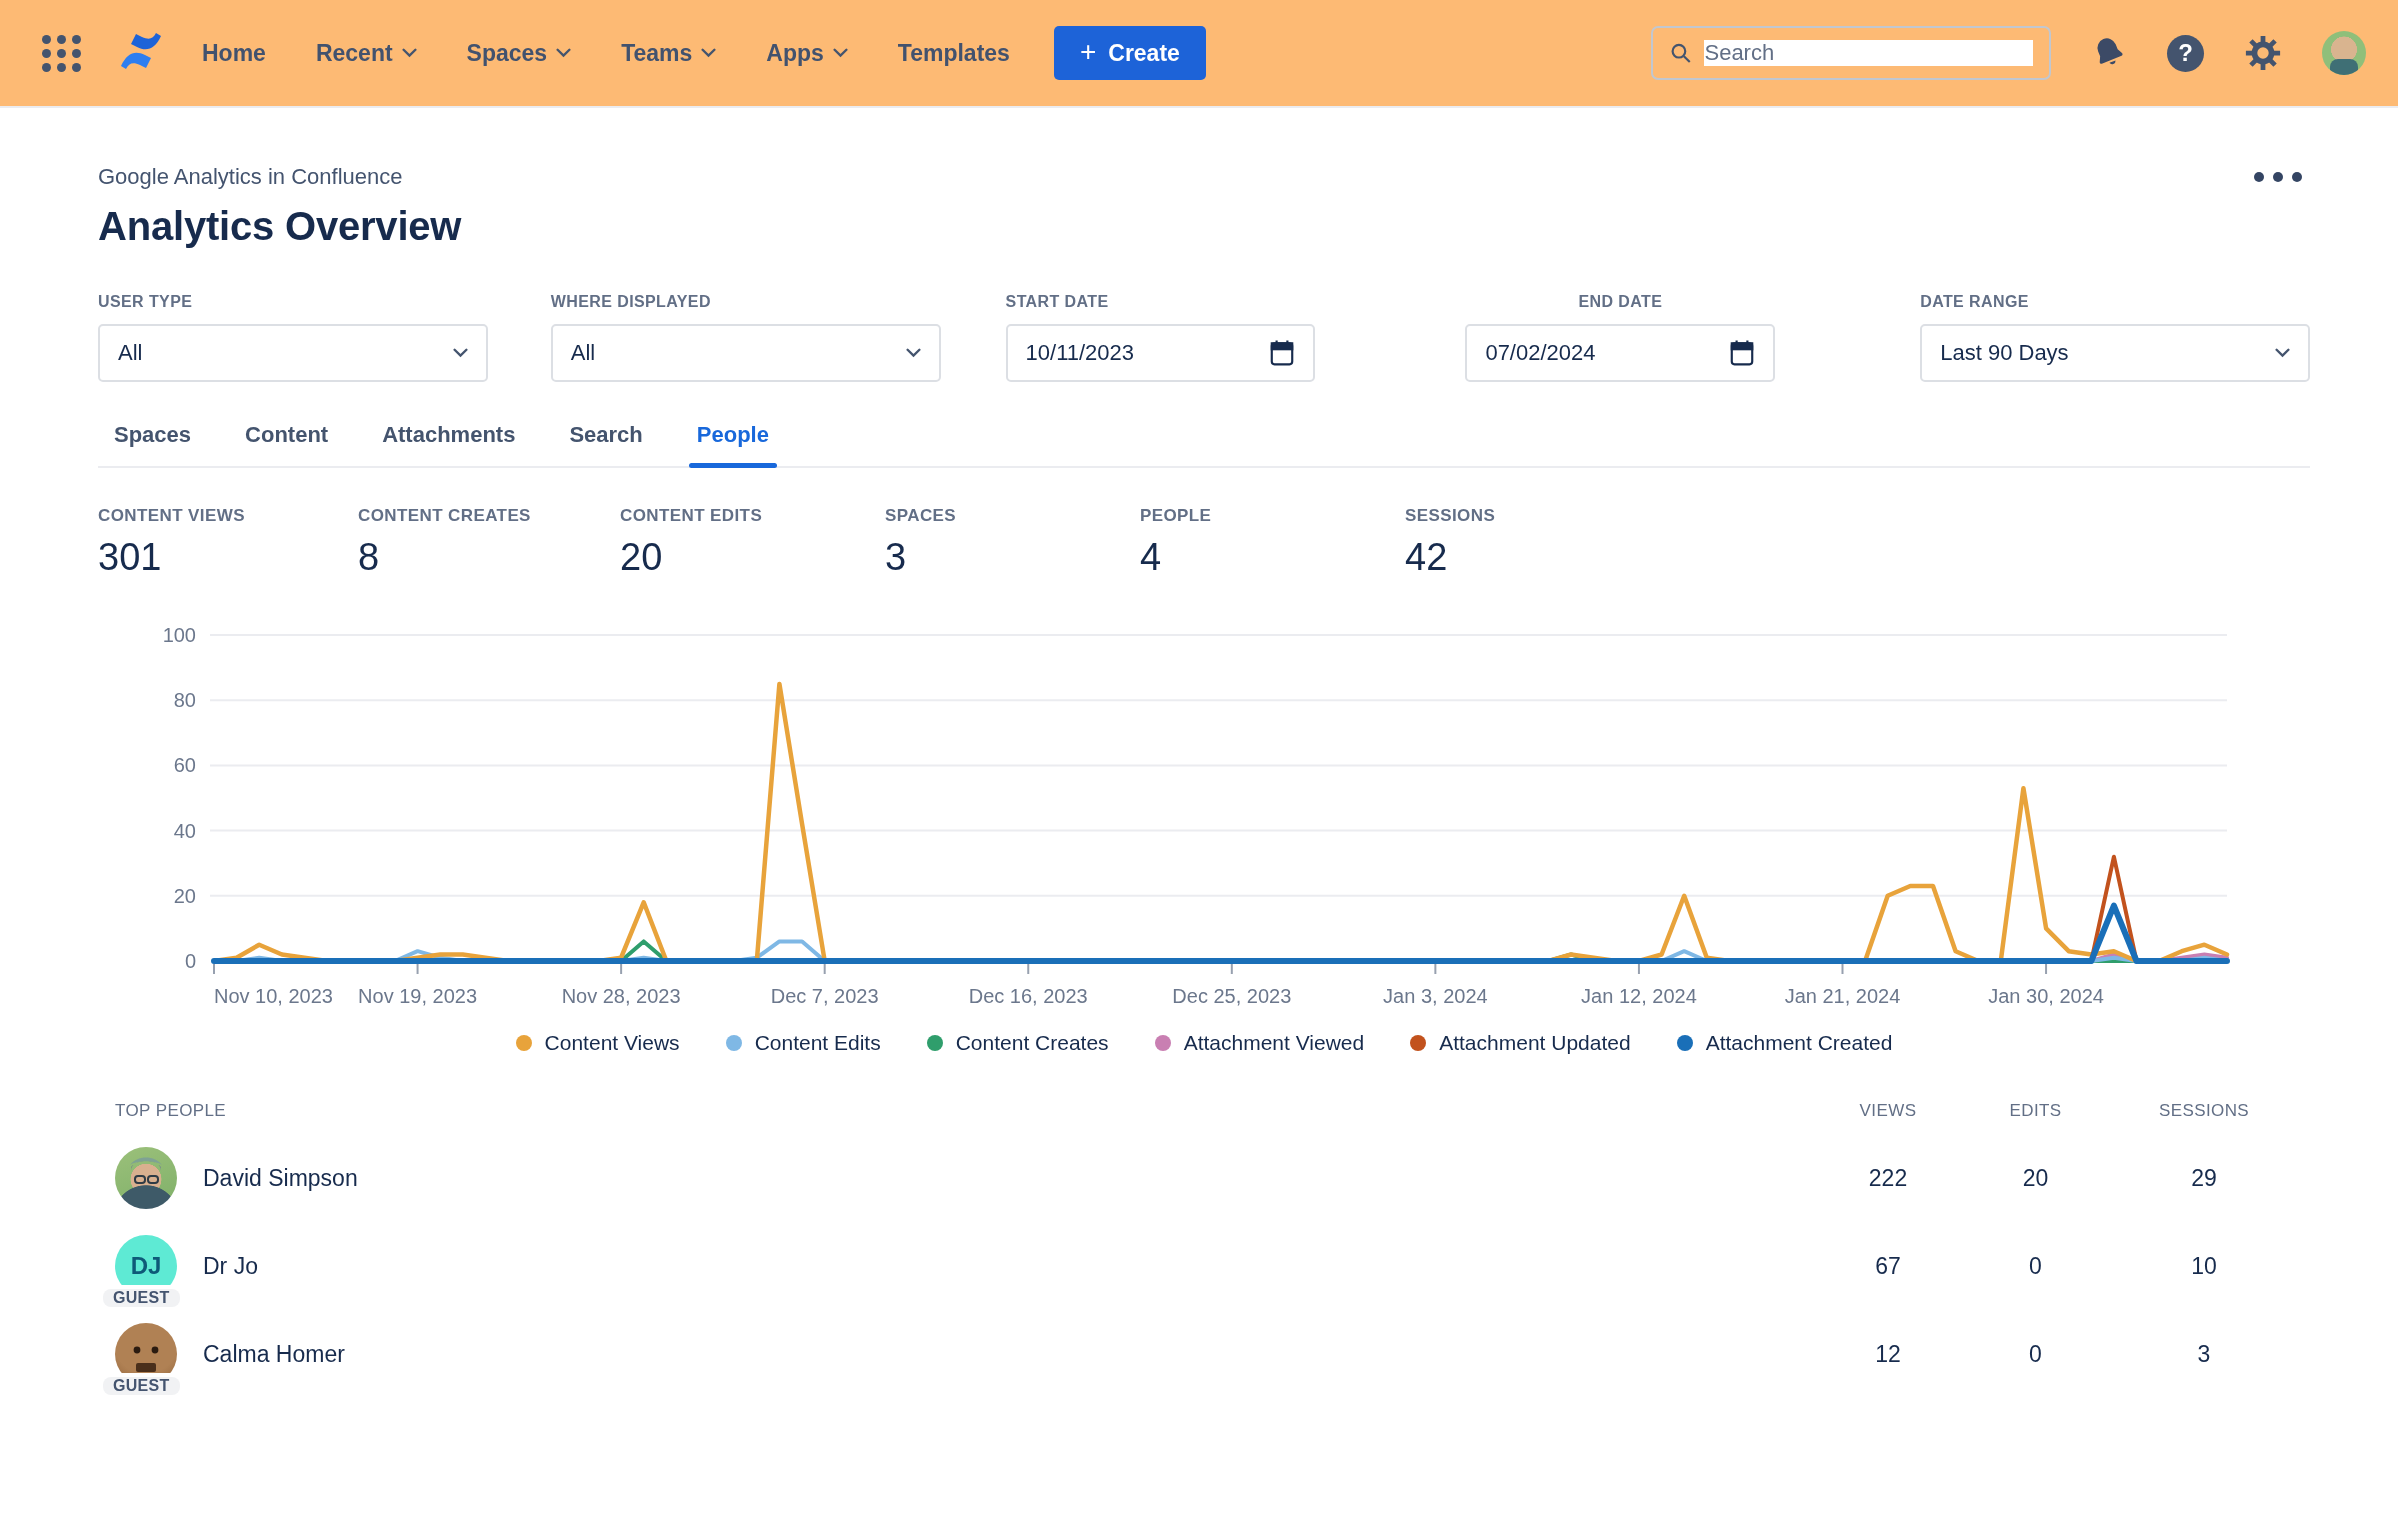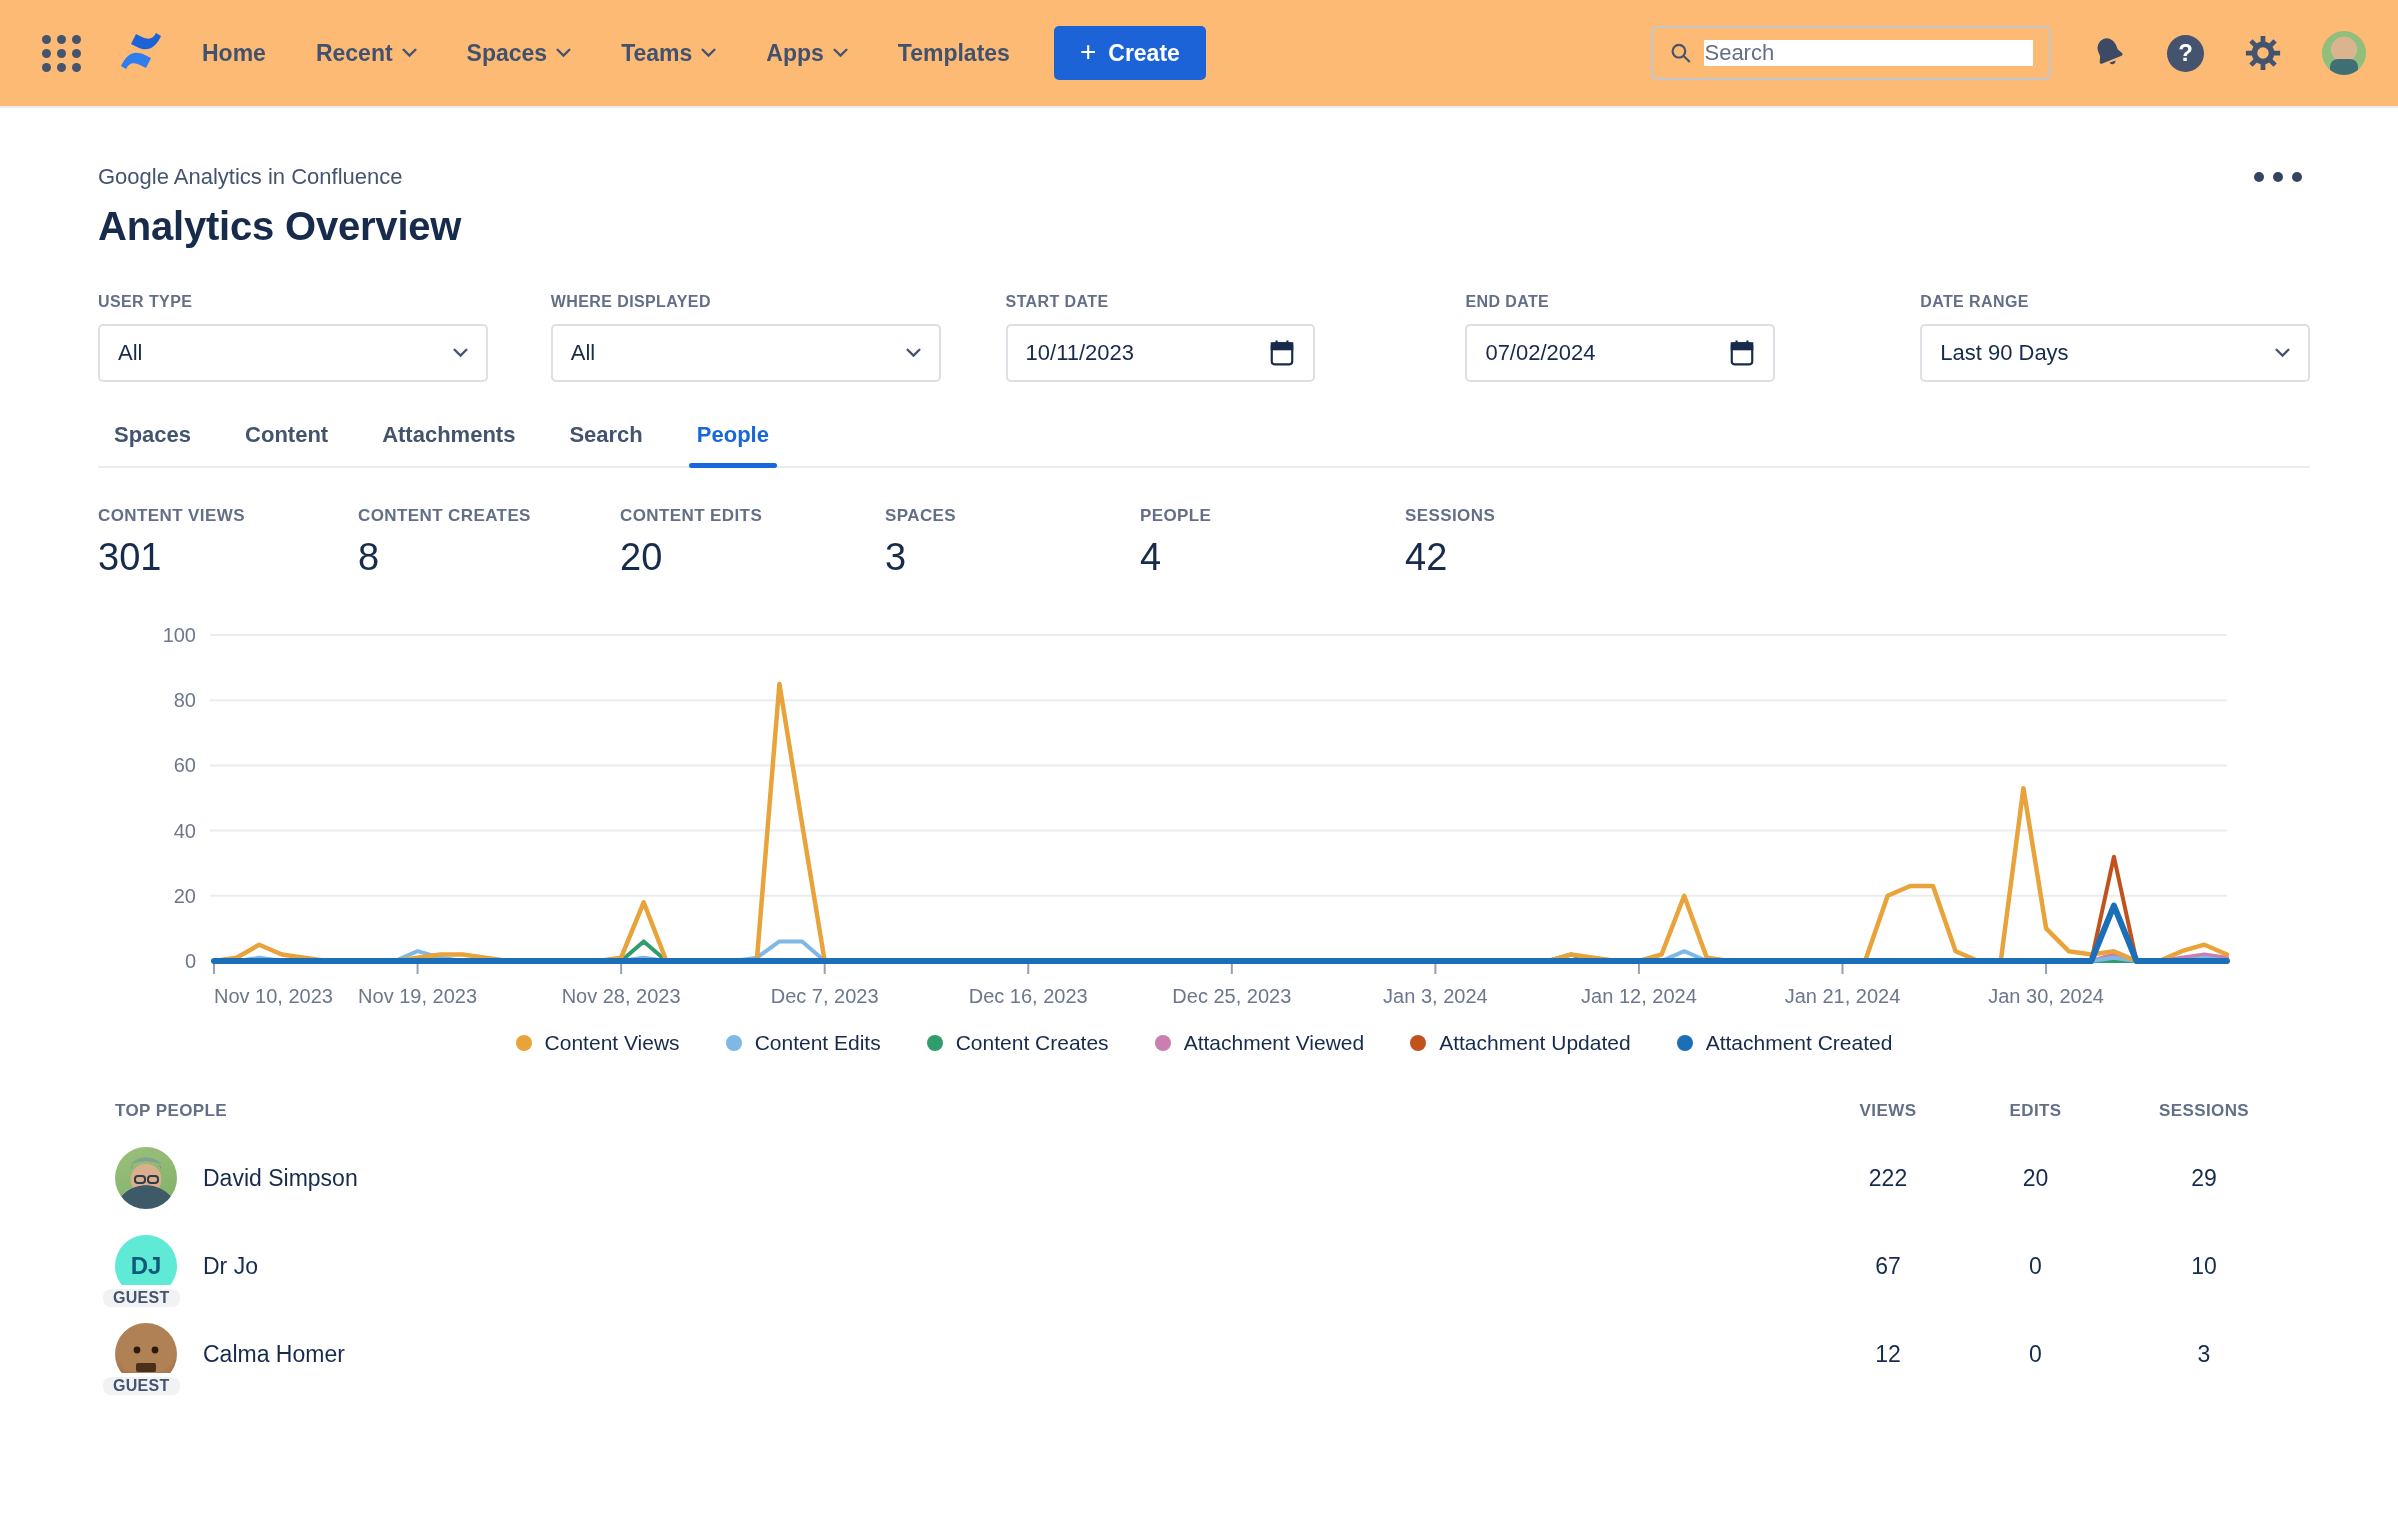--- a/index.html
+++ b/index.html
@@ -62,21 +62,21 @@
 
   
   .chart-wrap { margin-top:34px; }
   .legend { margin-top:14px; display:flex; justify-content:center; gap:46px; }
   .legend-item { display:flex; align-items:center; gap:13px; font-size:21px; color:#172B4D; }
   .legend-dot { width:16px; height:16px; border-radius:50%; }
 
   
   .table { margin-top:46px; padding-left:17px; width:2192px; }
   .trow { display:grid; grid-template-columns:1fr 130px 165px 172px; align-items:center; }
-  .thead { font-size:17px; font-weight:700; color:#626F86; letter-spacing:0.4px; }
+  .thead { font-size:17px; font-weight:400; color:#626F86; letter-spacing:0.4px; }
   .thead .num, .trow .num { text-align:center; }
   .person-row { margin-top:26px; }
   .person { display:flex; align-items:center; gap:26px; }
   .avatar-wrap { position:relative; width:62px; height:62px; }
   .avatar { width:62px; height:62px; border-radius:50%; overflow:hidden; position:relative; }
   .avatar.initials { display:flex; align-items:center; justify-content:center;
     font-size:24px; font-weight:700; color:#0E5A78; }
   .guest { position:absolute; left:-12px; bottom:-10px; background:#F1F2F4; color:#44546F;
     font-size:16px; font-weight:700; letter-spacing:0.3px; padding:0 10px; border-radius:8px;
     box-shadow:0 0 0 4px #fff; }
@@ -211,21 +211,21 @@
       <span>10/11/2023</span>
           <span style="display:flex">
             <svg width="26" height="28" viewBox="0 0 24 26" fill="none" stroke="#172B4D" stroke-width="2">
               <rect x="2.5" y="4" width="19" height="19.5" rx="2.5"></rect>
               <path d="M7 1.5v5M17 1.5v5"></path>
               <rect x="2.5" y="4" width="19" height="5.5" fill="#172B4D"></rect>
             </svg>
           </span>
         </div>
       </div>
-      <div class="fgroup" style="width: 310px; margin-right: 145px;">
+      <div class="fgroup" style="width: 310px; margin-right: 145px; text-align: center;">
         <div class="flabel">END DATE</div>
     <div class="fctl">
       <span>07/02/2024</span>
           <span style="display:flex">
             <svg width="26" height="28" viewBox="0 0 24 26" fill="none" stroke="#172B4D" stroke-width="2">
               <rect x="2.5" y="4" width="19" height="19.5" rx="2.5"></rect>
               <path d="M7 1.5v5M17 1.5v5"></path>
               <rect x="2.5" y="4" width="19" height="5.5" fill="#172B4D"></rect>
             </svg>
           </span>

